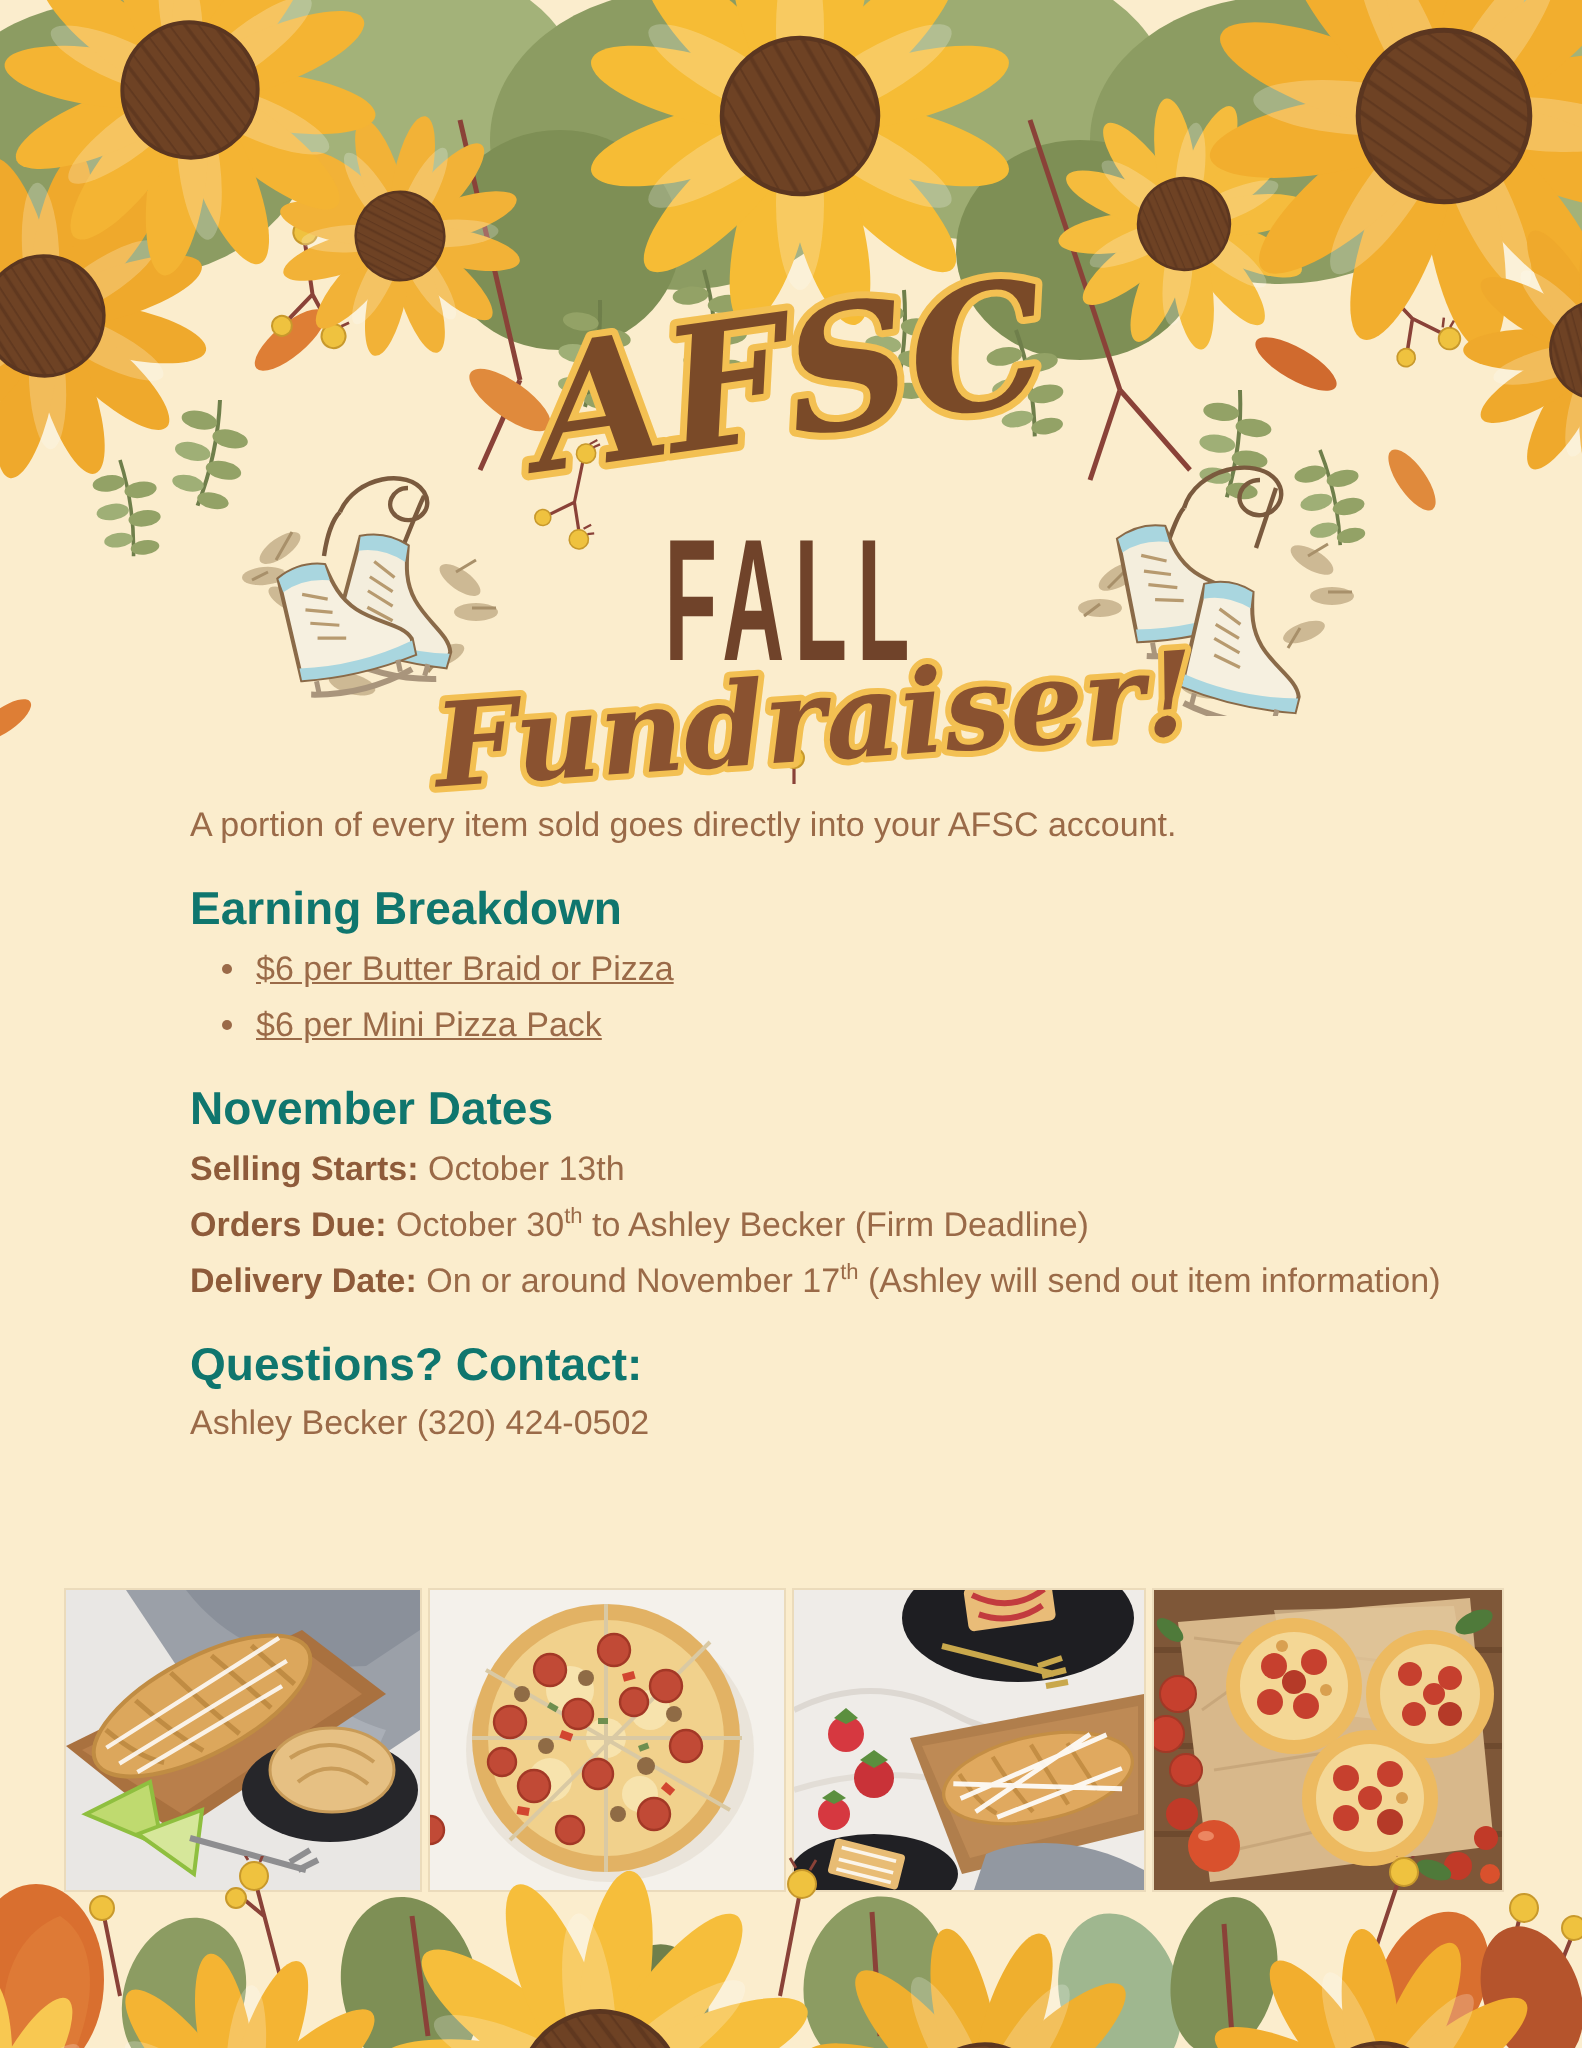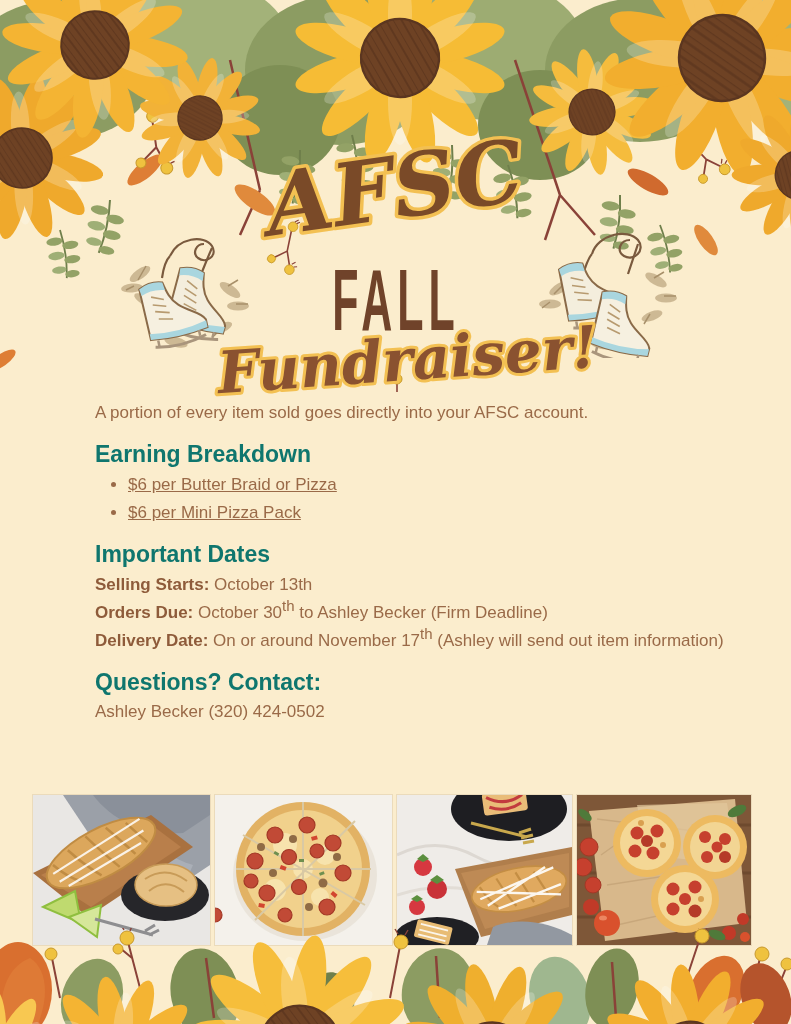--- a/index.html
+++ b/index.html
@@ -20,21 +20,21 @@
     color:#9A6A48;font-size:17px;line-height:1.35;
   }
   .content h1{font-size:20.5px;color:#8A5334;margin:0 0 3px;line-height:1.25;}
   .content .sub{margin:0 0 16px;}
   .content h2{font-size:23px;color:#0f766e;margin:0 0 5px;line-height:1.2;}
   .sec{margin:0 0 16px;}
   ul.bullets{margin:0;padding-left:33px;text-decoration:underline;}
   ul.bullets li{margin:0 0 6px;}
   p.line{margin:0 0 5px;}
   .line strong, .pickup-par strong{color:#8E5B3A;}
-  sup{font-size:15px;line-height:0;vertical-align:super;}
+  sup{font-size:11px;line-height:0;vertical-align:super;}
   .pickup-par{margin:0;}
   .photos{
     position:absolute;left:33px;top:795px;display:flex;gap:5px;
   }
   .photo{box-shadow:0 0 0 1px rgba(120,90,60,.12);}
 </style>
 </head>
 <body>
 
 <div class="page">
@@ -218,21 +218,21 @@
 
     <section class="sec">
       <h2>Earning Breakdown</h2>
       <ul class="bullets">
         <li>$6 per Butter Braid or Pizza</li>
         <li>$6 per Mini Pizza Pack</li>
       </ul>
     </section>
 
     <section class="sec">
-      <h2>Important Dates</h2>
+      <h2>November Dates</h2>
       <p class="line"><strong>Selling Starts:</strong><span> October 13th</span></p>
       <p class="line"><strong>Orders Due:</strong><span> October 30</span><sup>th</sup><span> to Ashley Becker (Firm Deadline)</span></p>
       <p class="line"><strong>Delivery Date:</strong><span> On or around November 17</span><sup>th</sup><span> (Ashley will send out item information)</span></p>
     </section>
 
 
     <section class="sec">
       <h2>Questions? Contact:</h2>
       <p class="line">Ashley Becker (320) 424-0502</p>
     </section>

